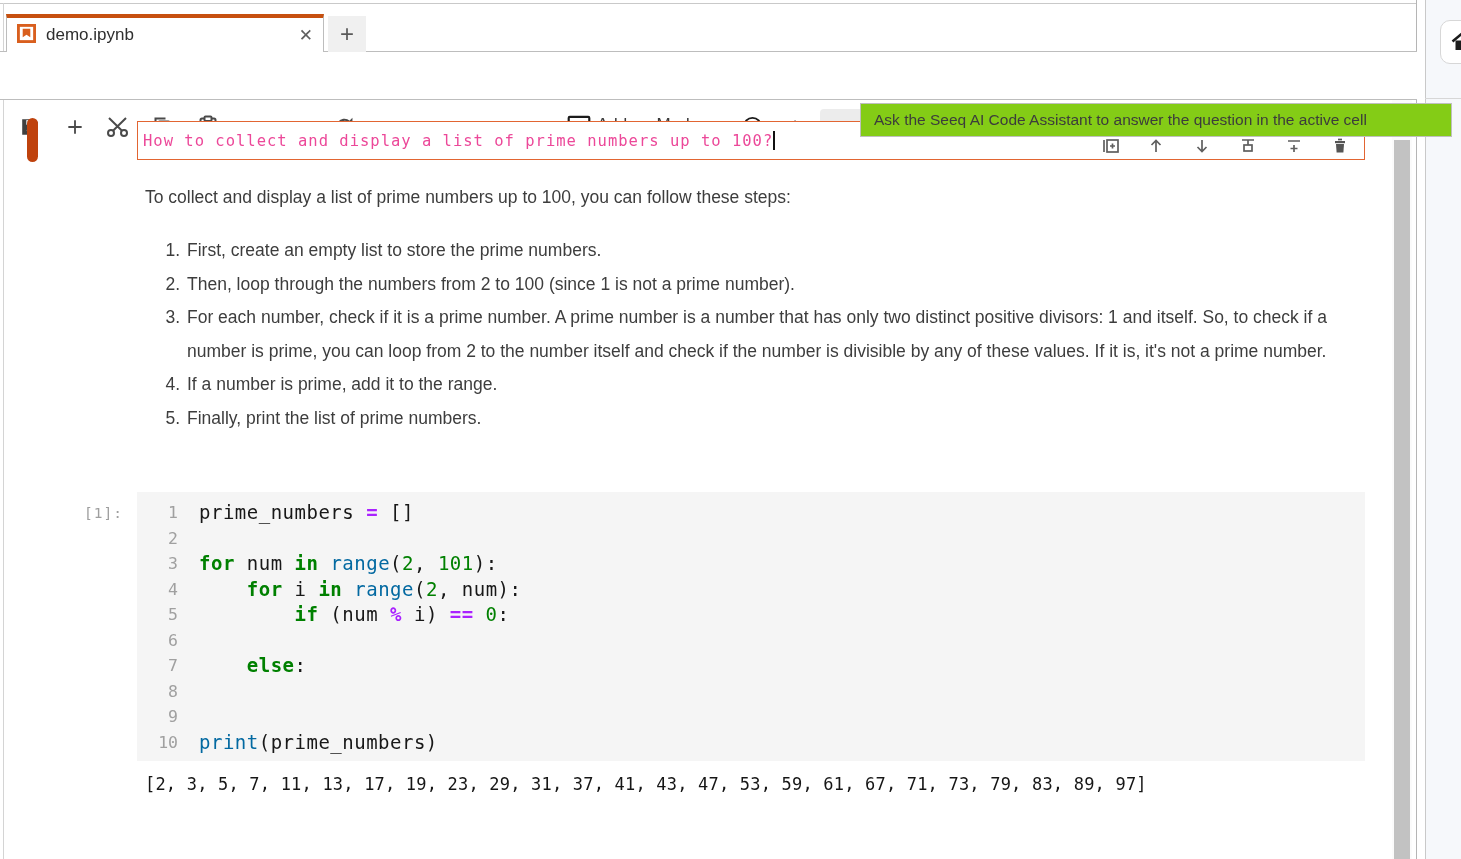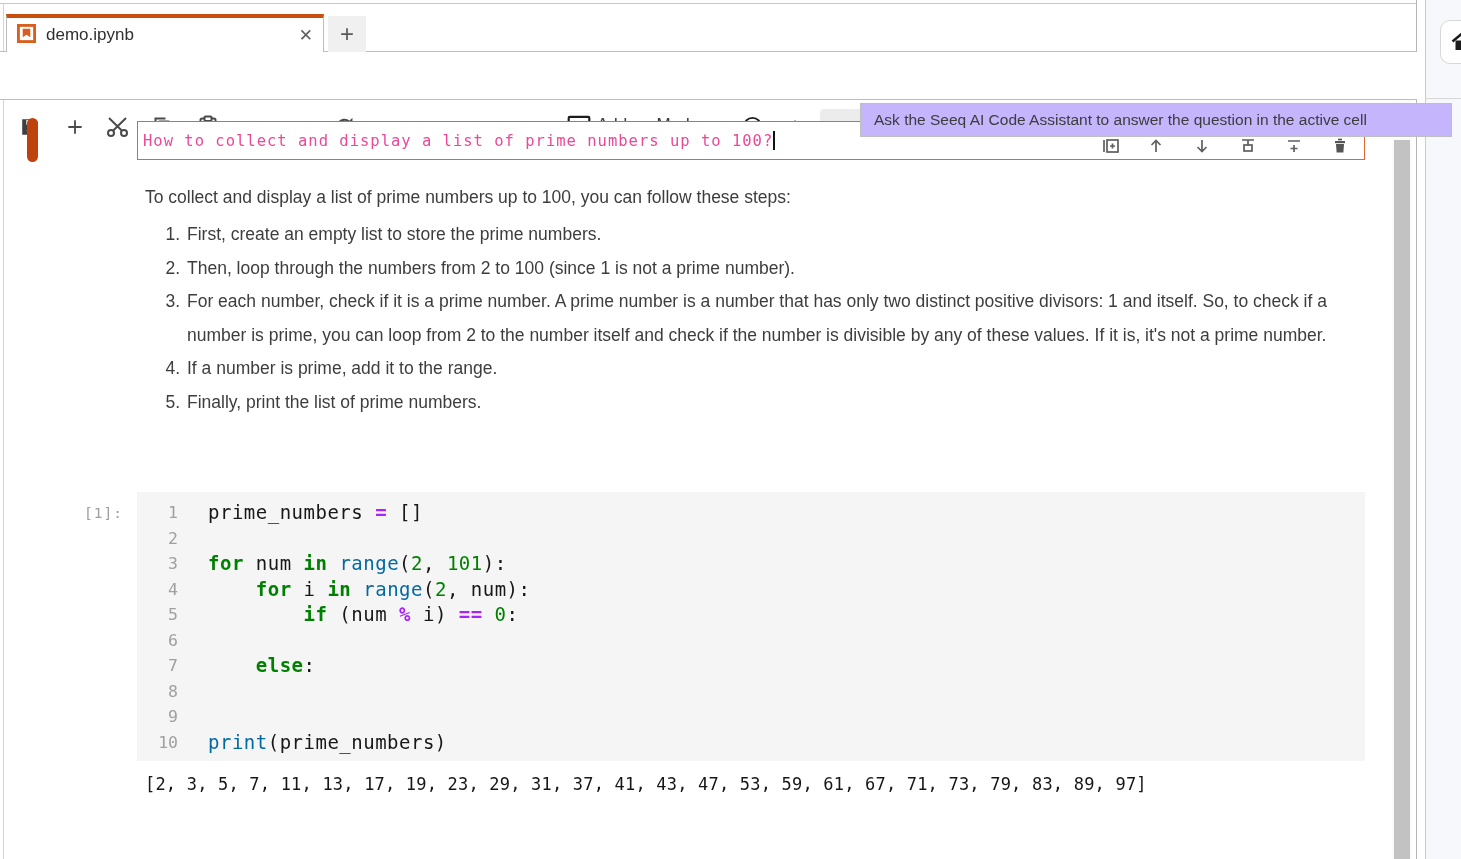--- a/index.html
+++ b/index.html
@@ -28,49 +28,49 @@
   .celltype .tb-label{flex:1;}
   .ai-btn{position:absolute;top:57px;height:38px;display:flex;align-items:center;gap:6px;
           justify-content:center;border-radius:4px;}
   .ai-btn.hovered{background:#ececec;}
   .code-glyph{font-weight:bold;font-size:17px;color:#141414;letter-spacing:-1px;}
   .git-label{position:absolute;left:784px;top:65px;font-size:16.5px;color:#9f9f9f;}
   .kernel-label{position:absolute;left:1192px;top:65px;font-size:17px;color:#3a3a3a;}
   .kernel-circle{position:absolute;left:1383px;top:63px;width:18px;height:18px;border:2px solid #6d6d6d;border-radius:50%;}
 
   
-  .tooltip{position:absolute;left:860px;top:103px;width:592px;height:34px;background:#c4b5fd;
+  .tooltip{position:absolute;left:860px;top:103px;width:592px;height:34px;background:#84cc16;
            border:1px solid #bfbfbf;box-sizing:border-box;display:flex;align-items:center;
            padding-left:13px;font-size:15.5px;color:#3c3c3c;z-index:50;white-space:nowrap;}
 
   
   .collapser{position:absolute;left:27px;top:118px;width:11px;height:44px;background:#bf420d;border-radius:6px;z-index:4;}
   .qcell{position:absolute;left:137px;top:121px;width:1228px;height:39px;background:#fff;
          border:1px solid #e26532;box-sizing:border-box;display:flex;align-items:center;
          padding-left:5px;z-index:4;}
   .qtext{font-family:"DejaVu Sans Mono",monospace;font-size:15.5px;letter-spacing:1px;color:#ec4899;white-space:pre;}
   .caret{display:inline-block;width:2px;height:19px;background:#111;vertical-align:-4px;}
   .cell-tools{position:absolute;left:1100px;top:136px;display:flex;gap:26px;z-index:5;color:#5f5f5f;}
   .cell-tools .ct{width:20px;height:20px;display:flex;align-items:center;justify-content:center;}
 
   
   .md{position:absolute;left:145px;top:180px;width:1192px;color:#3d3d3d;font-size:17.5px;z-index:1;}
   .md p{margin:0;line-height:34px;}
-  .md ol{margin:4px 0 0 0;padding-left:40px;line-height:33.5px;}
+  .md ol{margin:20px 0 0 0;padding-left:40px;line-height:33.5px;}
   .md li{padding-left:2px;}
 
   
   .prompt{position:absolute;left:84px;top:505px;font-family:"DejaVu Sans Mono",monospace;
           font-size:14.5px;letter-spacing:1px;color:#9e9e9e;}
   .codecell{position:absolute;left:137px;top:492px;width:1228px;height:269px;background:#f5f5f5;
             box-sizing:border-box;padding-top:8px;overflow:hidden;}
   .code-line{display:flex;height:25.5px;line-height:25.5px;}
   .gutter{width:41px;flex:none;text-align:right;color:#a0a0a0;
           font-family:"DejaVu Sans Mono",monospace;font-size:16.5px;}
-  .codetext{margin-left:30px;white-space:pre;font-family:"DejaVu Sans Mono",monospace;
+  .codetext{margin-left:21px;white-space:pre;font-family:"DejaVu Sans Mono",monospace;
             font-size:19px;letter-spacing:0.5px;color:#181818;}
   .codetext .k{color:#008000;font-weight:bold;}
   .codetext .b{color:#0369a1;}
   .codetext .n{color:#008000;}
   .codetext .o{color:#aa22ff;font-weight:bold;}
   .codetext .p{color:#0055aa;}
 
   
   .out{position:absolute;left:145px;top:774px;font-family:"DejaVu Sans Mono",monospace;
        font-size:17px;letter-spacing:0.2px;color:#161616;white-space:pre;}

